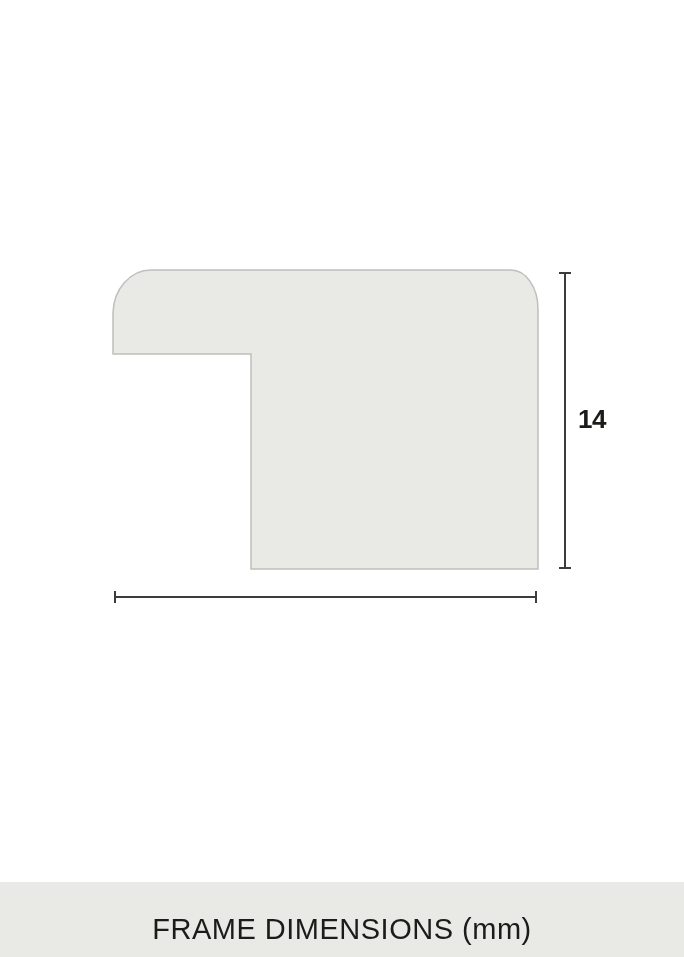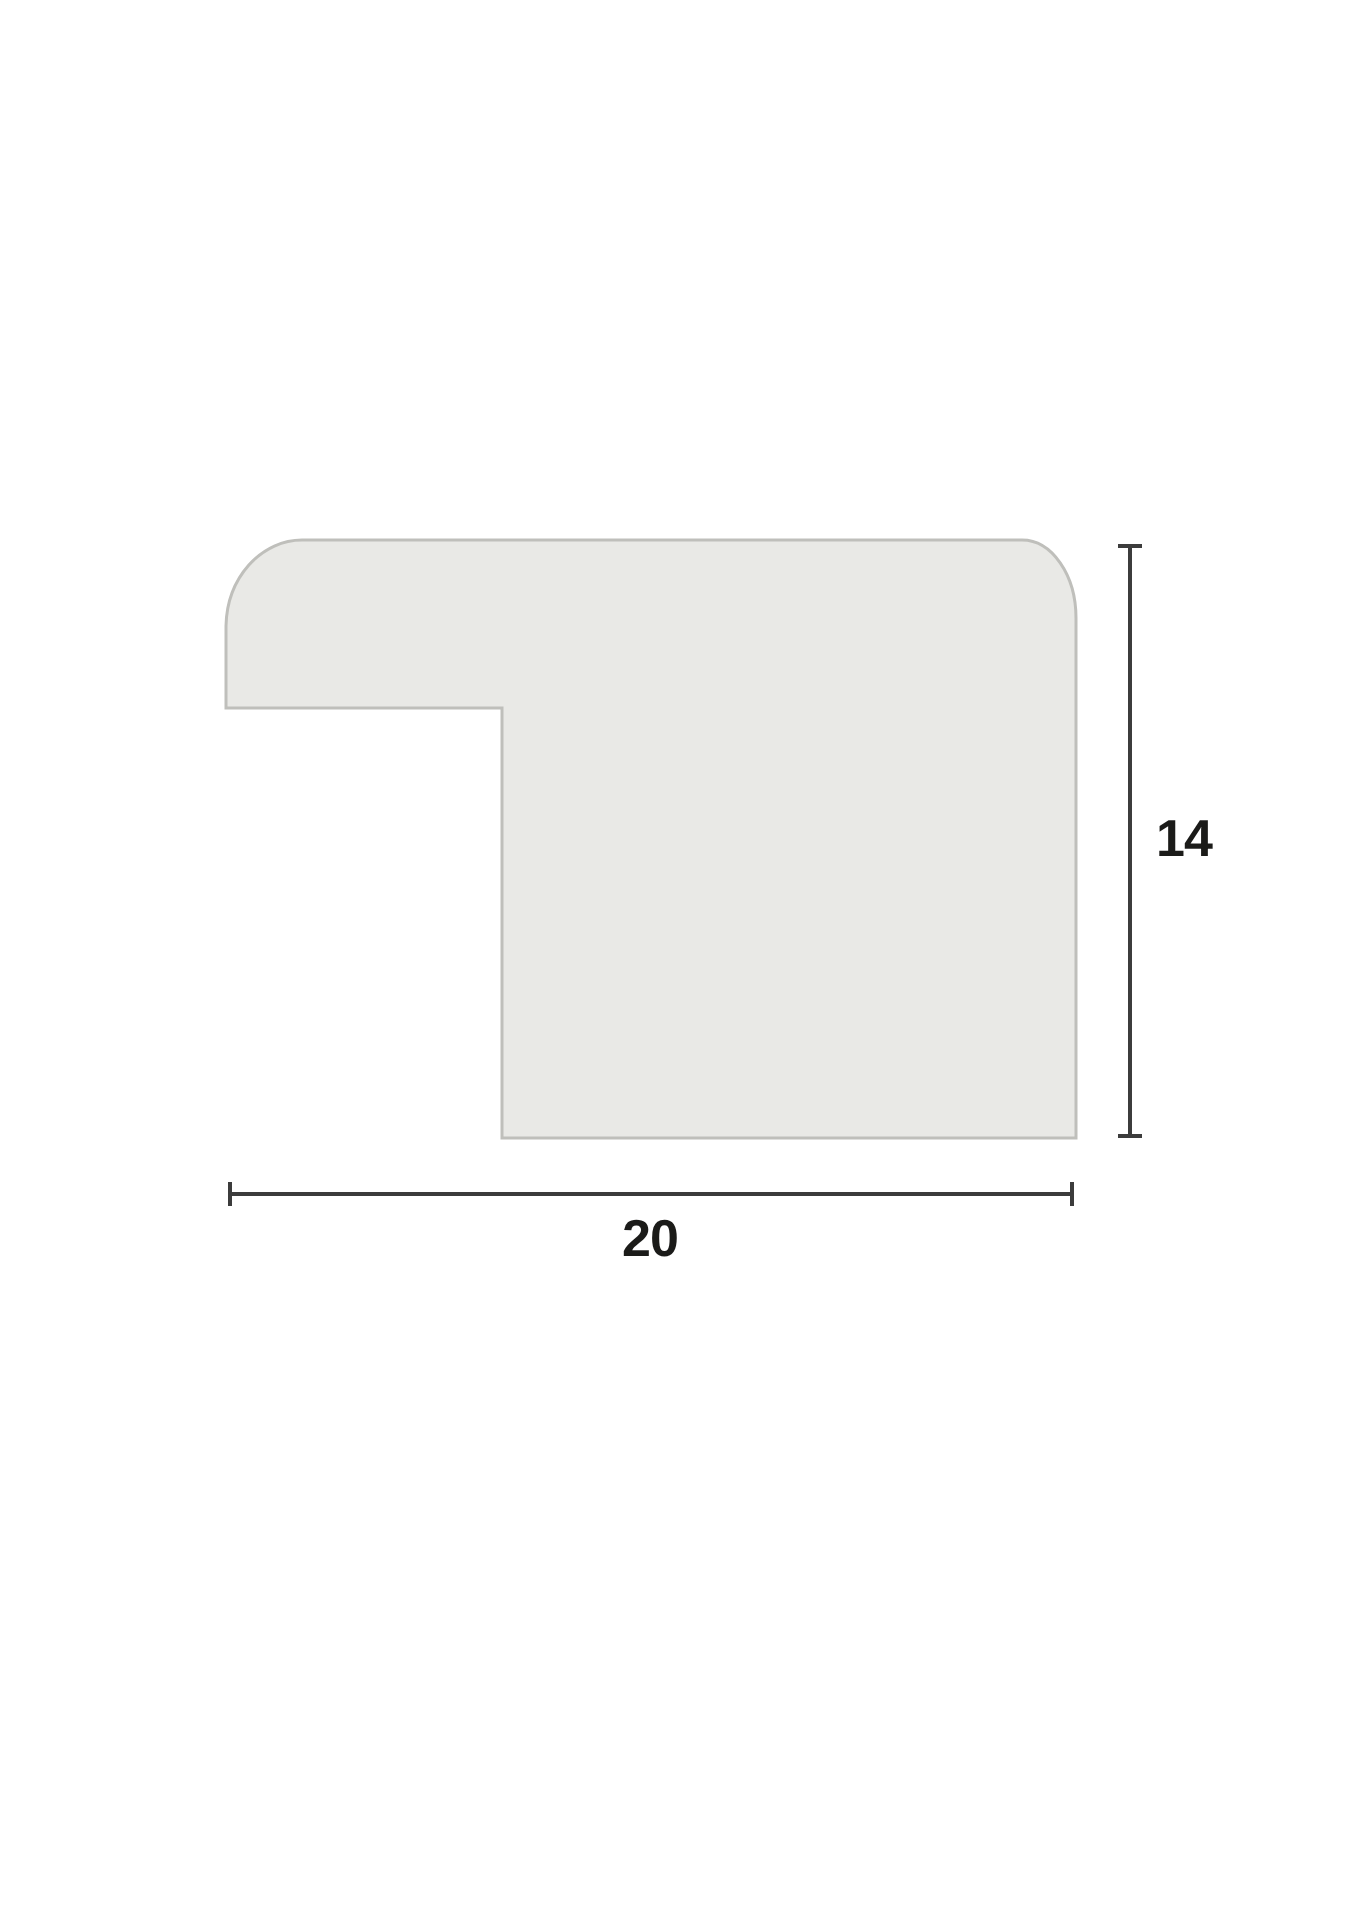--- a/index.html
+++ b/index.html
@@ -104,16 +104,18 @@
 
     <g>
       <line class="dim-line" x1="115" y1="597" x2="536" y2="597"></line>
       <line class="dim-line" x1="115" y1="591" x2="115" y2="603"></line>
       <line class="dim-line" x1="536" y1="591" x2="536" y2="603"></line>
     </g>
   </svg>
 
   <div class="dim-label height-label">14</div>
 
-  <div class="dim-label width-label">20</div>
 
+  <div class="caption-bar">
+    <span class="caption-text">FRAME DIMENSIONS (mm)</span>
+  </div>
 
 </div>
 
 </body></html>

